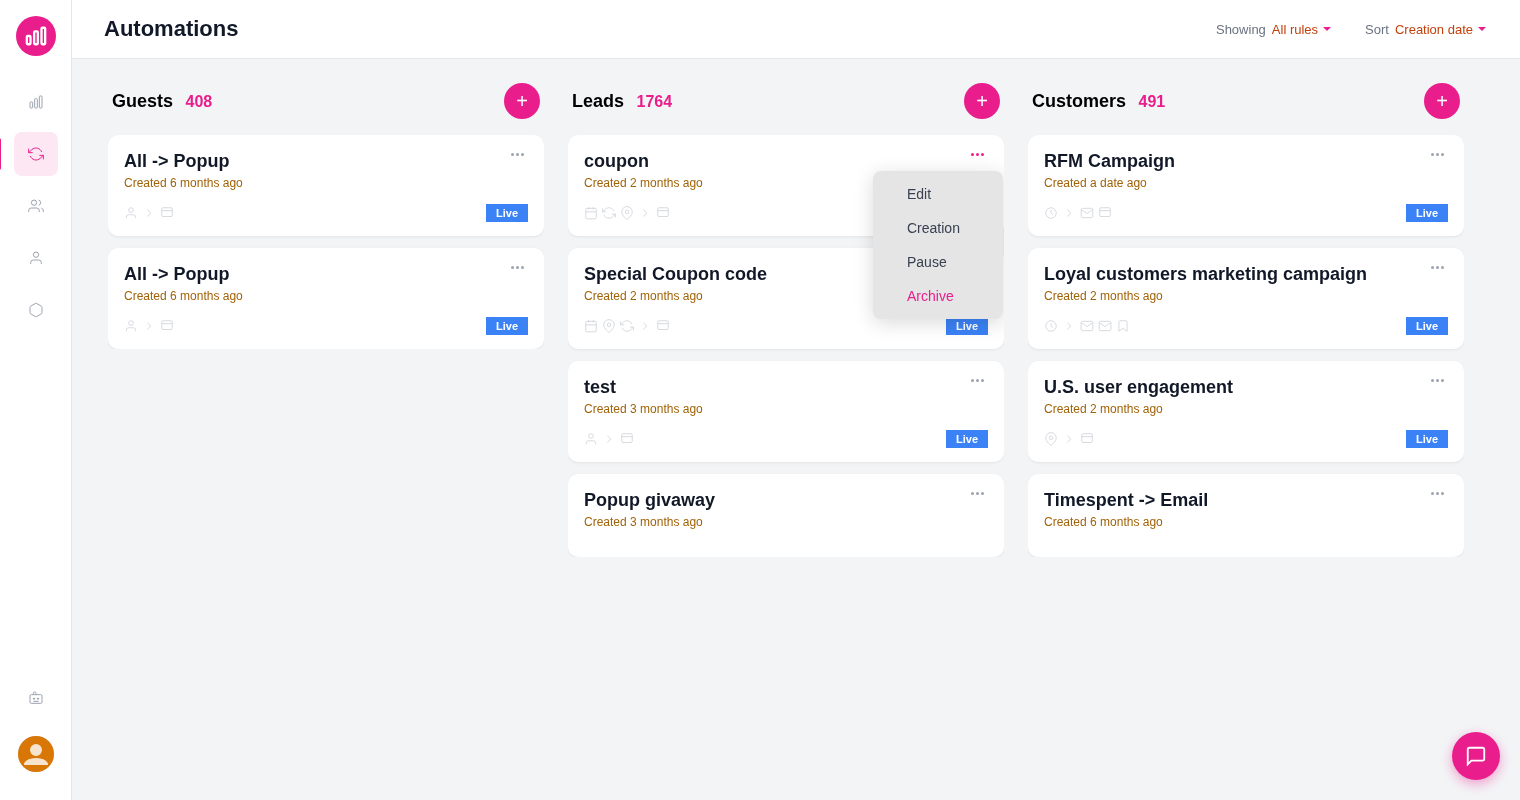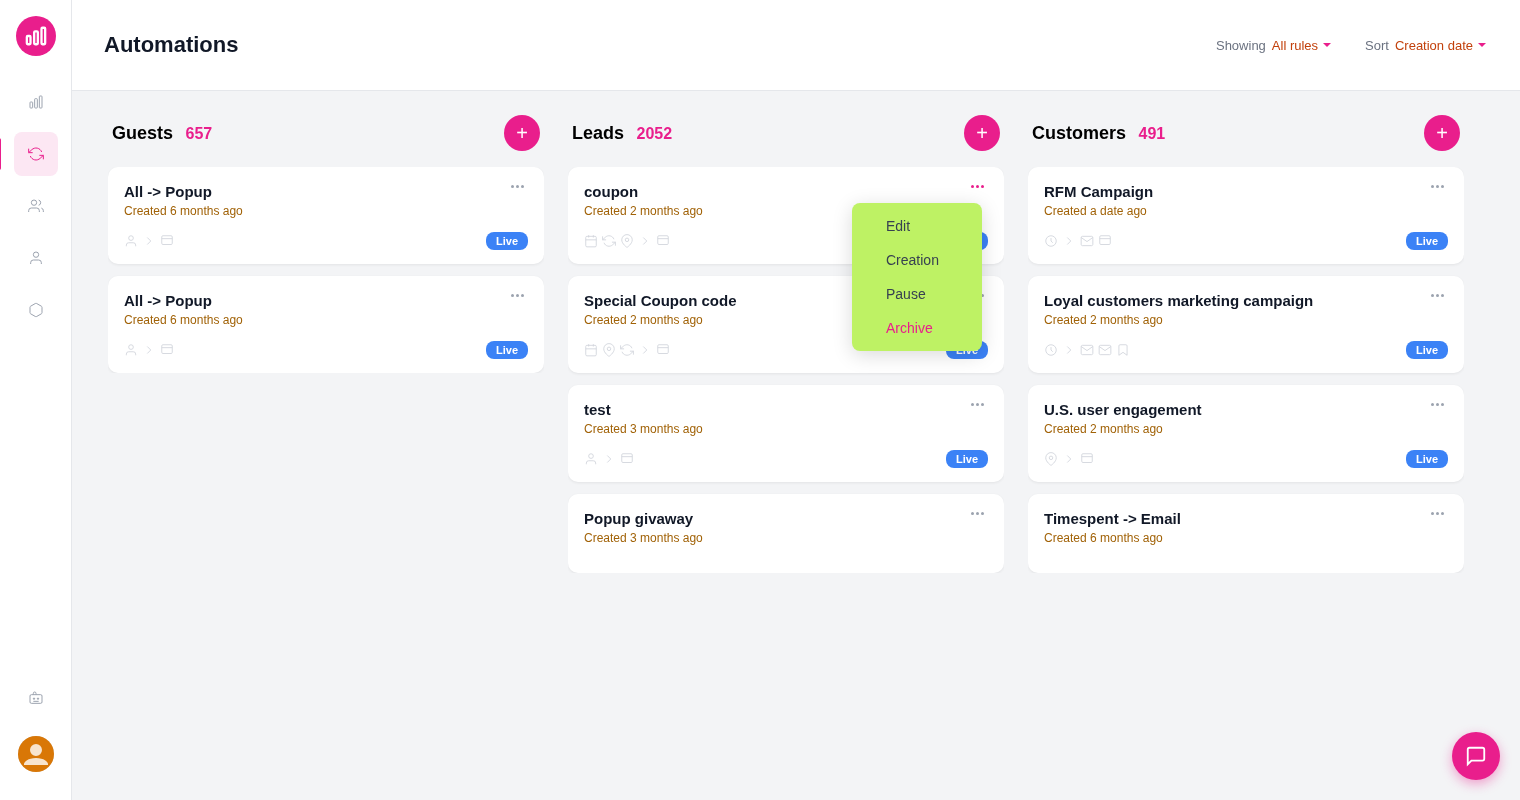--- a/index.html
+++ b/index.html
@@ -52,21 +52,21 @@
       margin-top: auto;
       background: #d1d5db;
     }
 
     
     .main { flex: 1; display: flex; flex-direction: column; overflow: hidden; }
 
     
     .header {
       background: #fff;
-      padding: 32px 32px;
+      padding: 16px 32px;
       display: flex; align-items: center; justify-content: space-between;
       border-bottom: 1px solid #e5e7eb;
     }
     .header-title { font-size: 22px; font-weight: 700; color: #111827; }
     .header-controls { display: flex; align-items: center; gap: 32px; font-size: 13px; color: #6b7280; }
     .header-control { display: flex; align-items: center; gap: 6px; }
     .header-control-link { color: #c2410c; font-weight: 500; cursor: pointer; display: flex; align-items: center; gap: 3px; }
 
     
     .columns-container {
@@ -107,50 +107,50 @@
     
     .cards-list { display: flex; flex-direction: column; gap: 12px; overflow-y: auto; }
     .card {
       background: #fff;
       border-radius: 10px;
       padding: 16px 16px 14px;
       box-shadow: 0 1px 3px rgba(0,0,0,0.07);
       position: relative;
     }
     .card-header { display: flex; align-items: flex-start; justify-content: space-between; margin-bottom: 4px; }
-    .card-title { font-size: 15px; font-weight: 600; color: #111827; }
+    .card-title { font-size: 18px; font-weight: 600; color: #111827; }
     .card-meta { font-size: 12px; color: #a16207; margin-bottom: 14px; }
     .card-footer { display: flex; align-items: center; justify-content: space-between; }
     .card-icons { display: flex; align-items: center; gap: 4px; color: #d1d5db; font-size: 14px; }
     .card-icons span { display: flex; align-items: center; }
     .live-badge {
       background: #3b82f6;
       color: #fff;
       font-size: 11px;
       font-weight: 600;
       padding: 3px 10px;
-      border-radius: 8px;
+      border-radius: 0;
     }
     .more-btn {
       color: #9ca3af;
       cursor: pointer;
       font-size: 16px;
       padding: 2px 4px;
       border-radius: 4px;
       display: flex; align-items: center; gap: 2px;
     }
     .more-btn-dot { width: 3px; height: 3px; background: #9ca3af; border-radius: 50%; }
     .more-btn-active .more-btn-dot { background: #e91e8c; }
 
     
     .dropdown-menu {
       position: absolute;
-      right: 22px;
+      right: 1px;
       top: 36px;
-      background: #bef264;
+      background: #e5e5e5;
       border-radius: 8px;
       box-shadow: 0 4px 20px rgba(0,0,0,0.15);
       z-index: 100;
       min-width: 130px;
       padding: 6px 16px;
     }
     .dropdown-item {
       padding: 9px 18px;
       font-size: 14px;
       color: #374151;
@@ -268,21 +268,21 @@
       </div>
     </div>
   </div>
 
   <div class="columns-container">
 
     <div class="column">
       <div class="column-header">
         <div>
           <span class="column-title">Guests</span>
-          <span class="column-count">657</span>
+          <span class="column-count">408</span>
         </div>
         <div class="column-add-btn">+</div>
       </div>
       <div class="cards-list">
 
         <div class="card">
           <div class="card-header">
             <span class="card-title">All -&gt; Popup</span>
             <div class="more-btn">
               <div class="more-btn-dot"></div>
@@ -348,21 +348,21 @@
             <span class="live-badge">Live</span>
           </div>
         </div>
       </div>
     </div>
 
     <div class="column">
       <div class="column-header">
         <div>
           <span class="column-title">Leads</span>
-          <span class="column-count">2052</span>
+          <span class="column-count">1764</span>
         </div>
         <div class="column-add-btn">+</div>
       </div>
       <div class="cards-list">
 
         <div class="card" style="position: relative;">
           <div class="card-header">
             <span class="card-title">coupon</span>
             <div class="more-btn more-btn-active">
               <div class="more-btn-dot" style="background:#e91e8c"></div>

